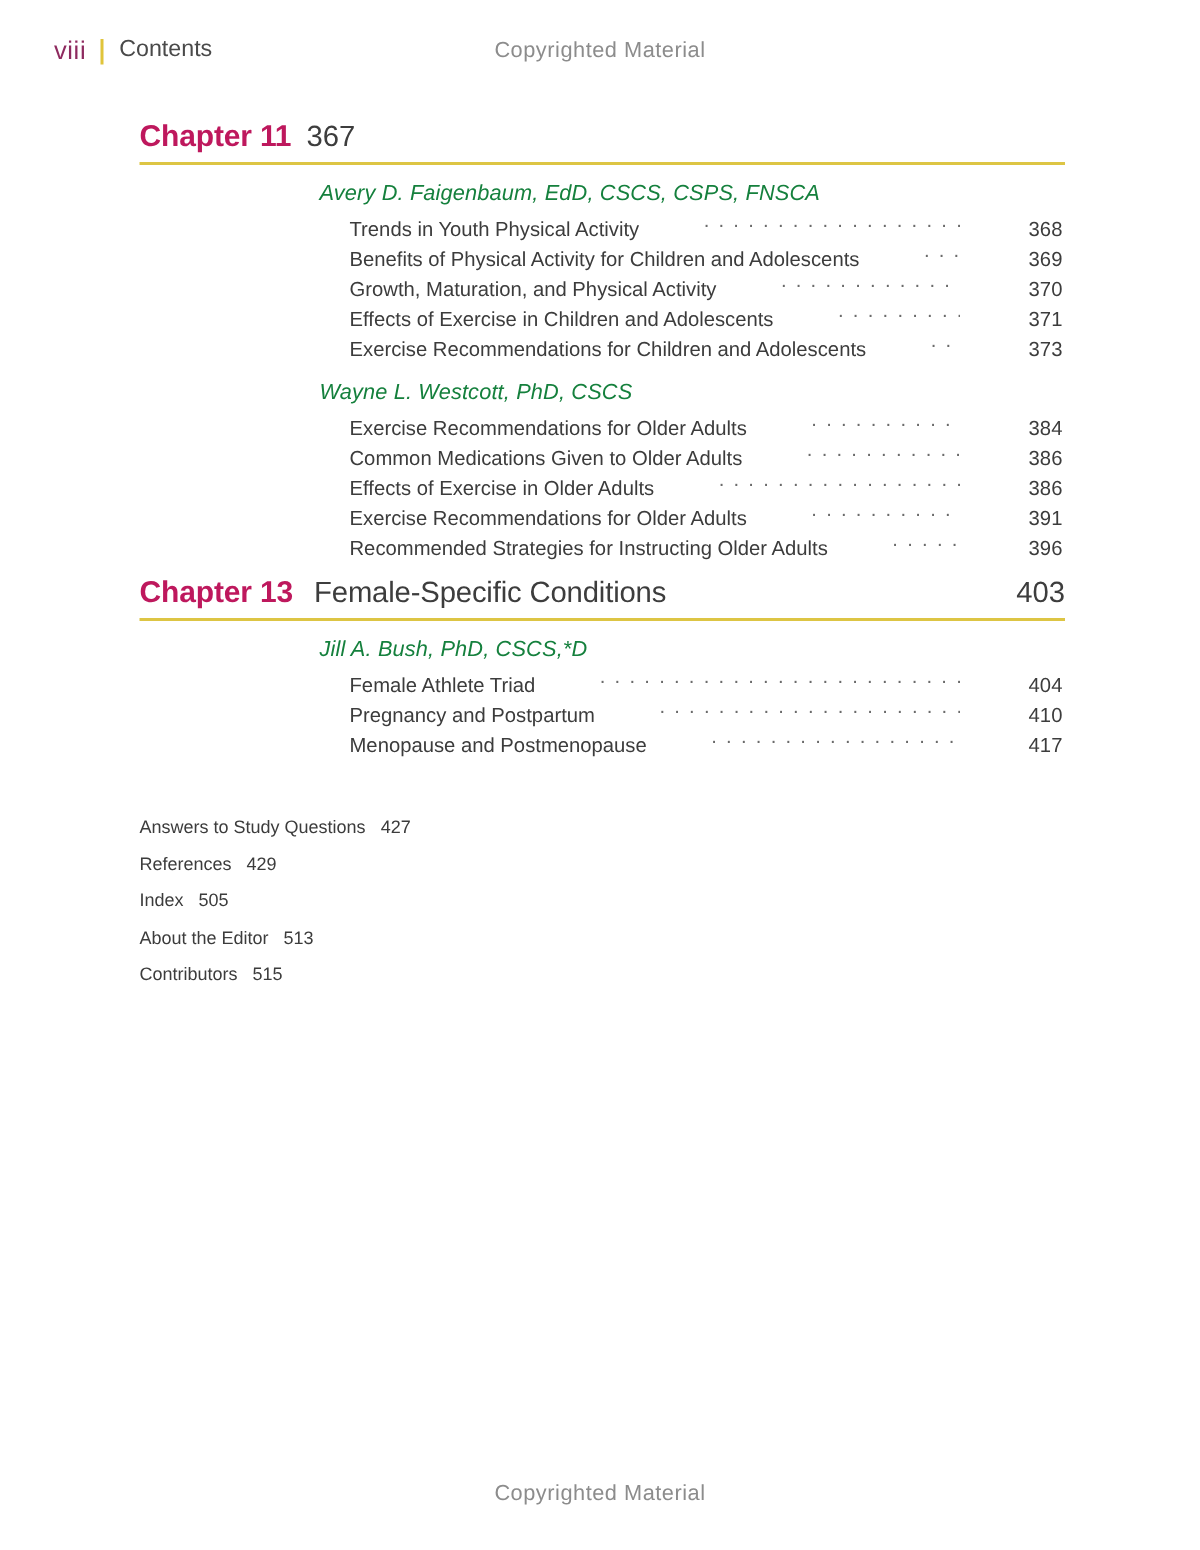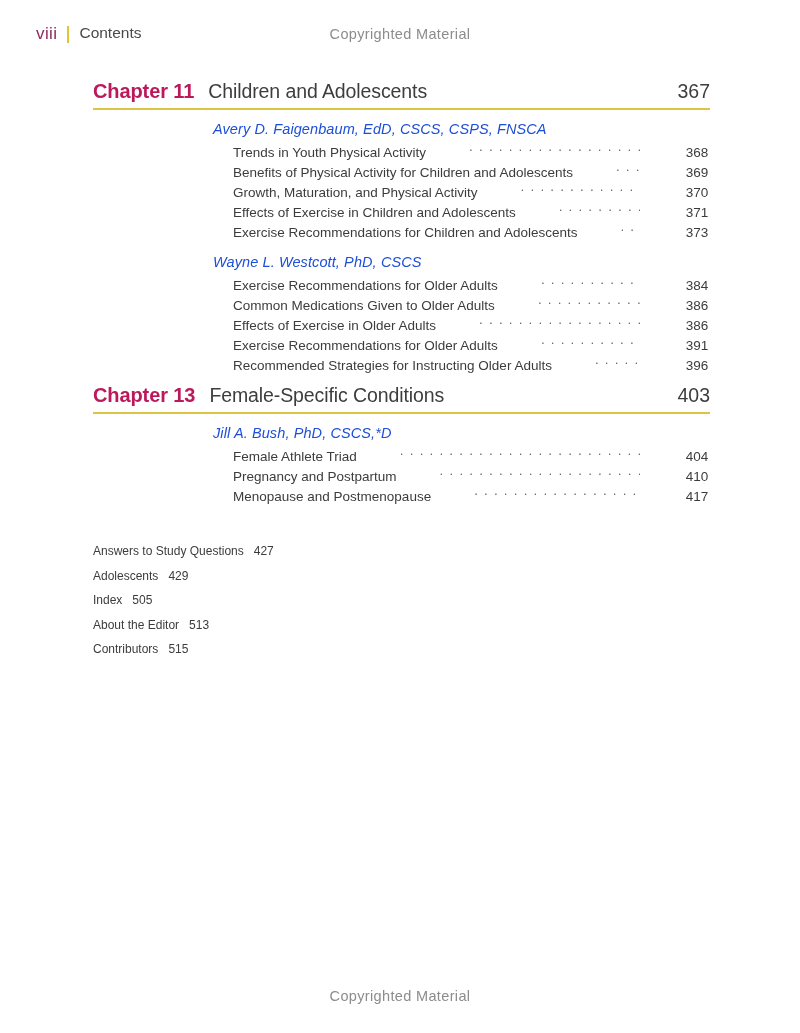--- a/index.html
+++ b/index.html
@@ -101,21 +101,21 @@
     font-size: 19.5px;
     color: #3d3d3d;
     white-space: nowrap;
     margin-left: 10px;
     text-align: center;
   }
 
   .chapter-author {
     font-style: italic;
     font-size: 14.5px;
-    color: #1d4ed8;
+    color: #15803d;
     margin: 11px 0 6px 120px;
     letter-spacing: .1px;
   }
 
   
   .entries {
     margin: 0 0 0 140px;
     padding: 0;
     list-style: none;
   }
@@ -175,21 +175,20 @@
   <span class="rh-label">Contents</span>
 </div>
 
 <div class="copyright-top">Copyrighted Material</div>
 
 <div class="page-body">
   <div id="chapters-container">
       <div class="chapter">
         <div class="chapter-head">
           <span class="chapter-num">Chapter 11</span>
-          <span class="chapter-title">Children and Adolescents</span>
           <span class="chapter-page">367</span>
         </div>
         <div class="chapter-author">Avery D. Faigenbaum, EdD, CSCS, CSPS, FNSCA</div>
         <ul class="entries">
           <li class="entry">
             <span class="entry-title">Trends in Youth Physical Activity</span>
             <span class="entry-leader"></span>
             <span class="entry-page">368</span>
           </li>
           <li class="entry">
@@ -265,20 +264,20 @@
           <li class="entry">
             <span class="entry-title">Menopause and Postmenopause</span>
             <span class="entry-leader"></span>
             <span class="entry-page">417</span>
           </li>
         </ul>
       </div>
     </div>
   <ul class="backmatter" id="backmatter-container">
       <li class="bm-item"><span>Answers to Study Questions</span><span class="bm-page">427</span></li>
-      <li class="bm-item"><span>Adolescents</span><span class="bm-page">429</span></li>
+      <li class="bm-item"><span>References</span><span class="bm-page">429</span></li>
       <li class="bm-item"><span>Index</span><span class="bm-page">505</span></li>
       <li class="bm-item"><span>About the Editor</span><span class="bm-page">513</span></li>
       <li class="bm-item"><span>Contributors</span><span class="bm-page">515</span></li>
     </ul>
 </div>
 
 <div class="copyright-bottom">Copyrighted Material</div>
 
 </body></html>

